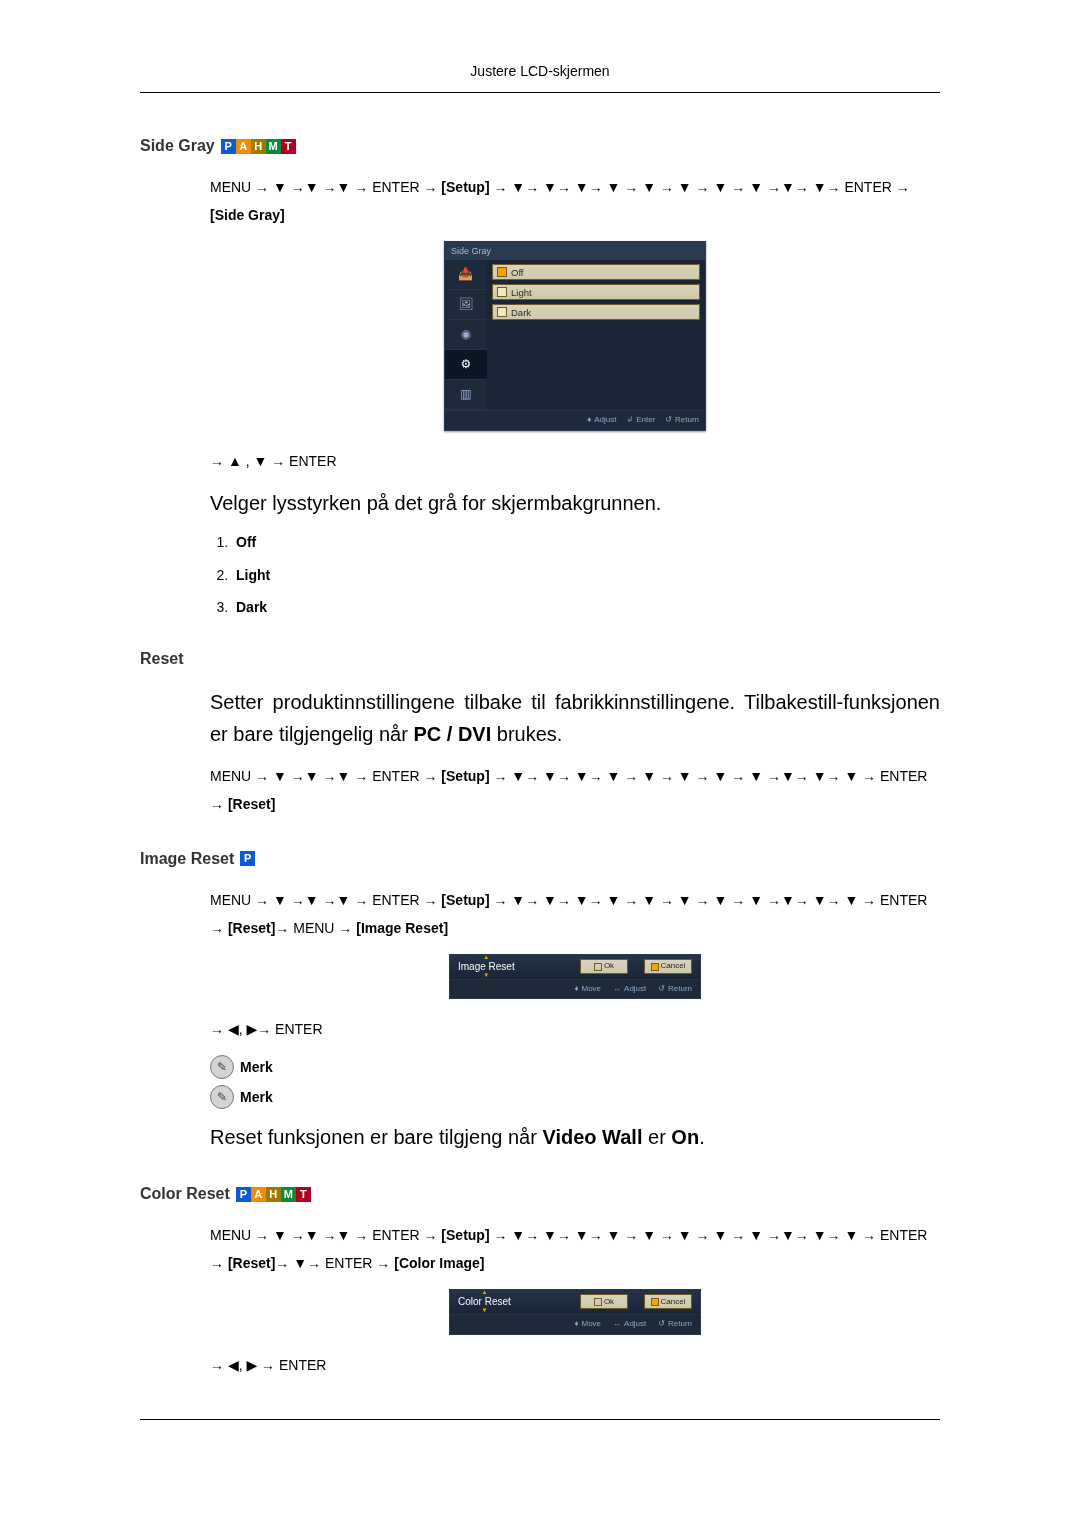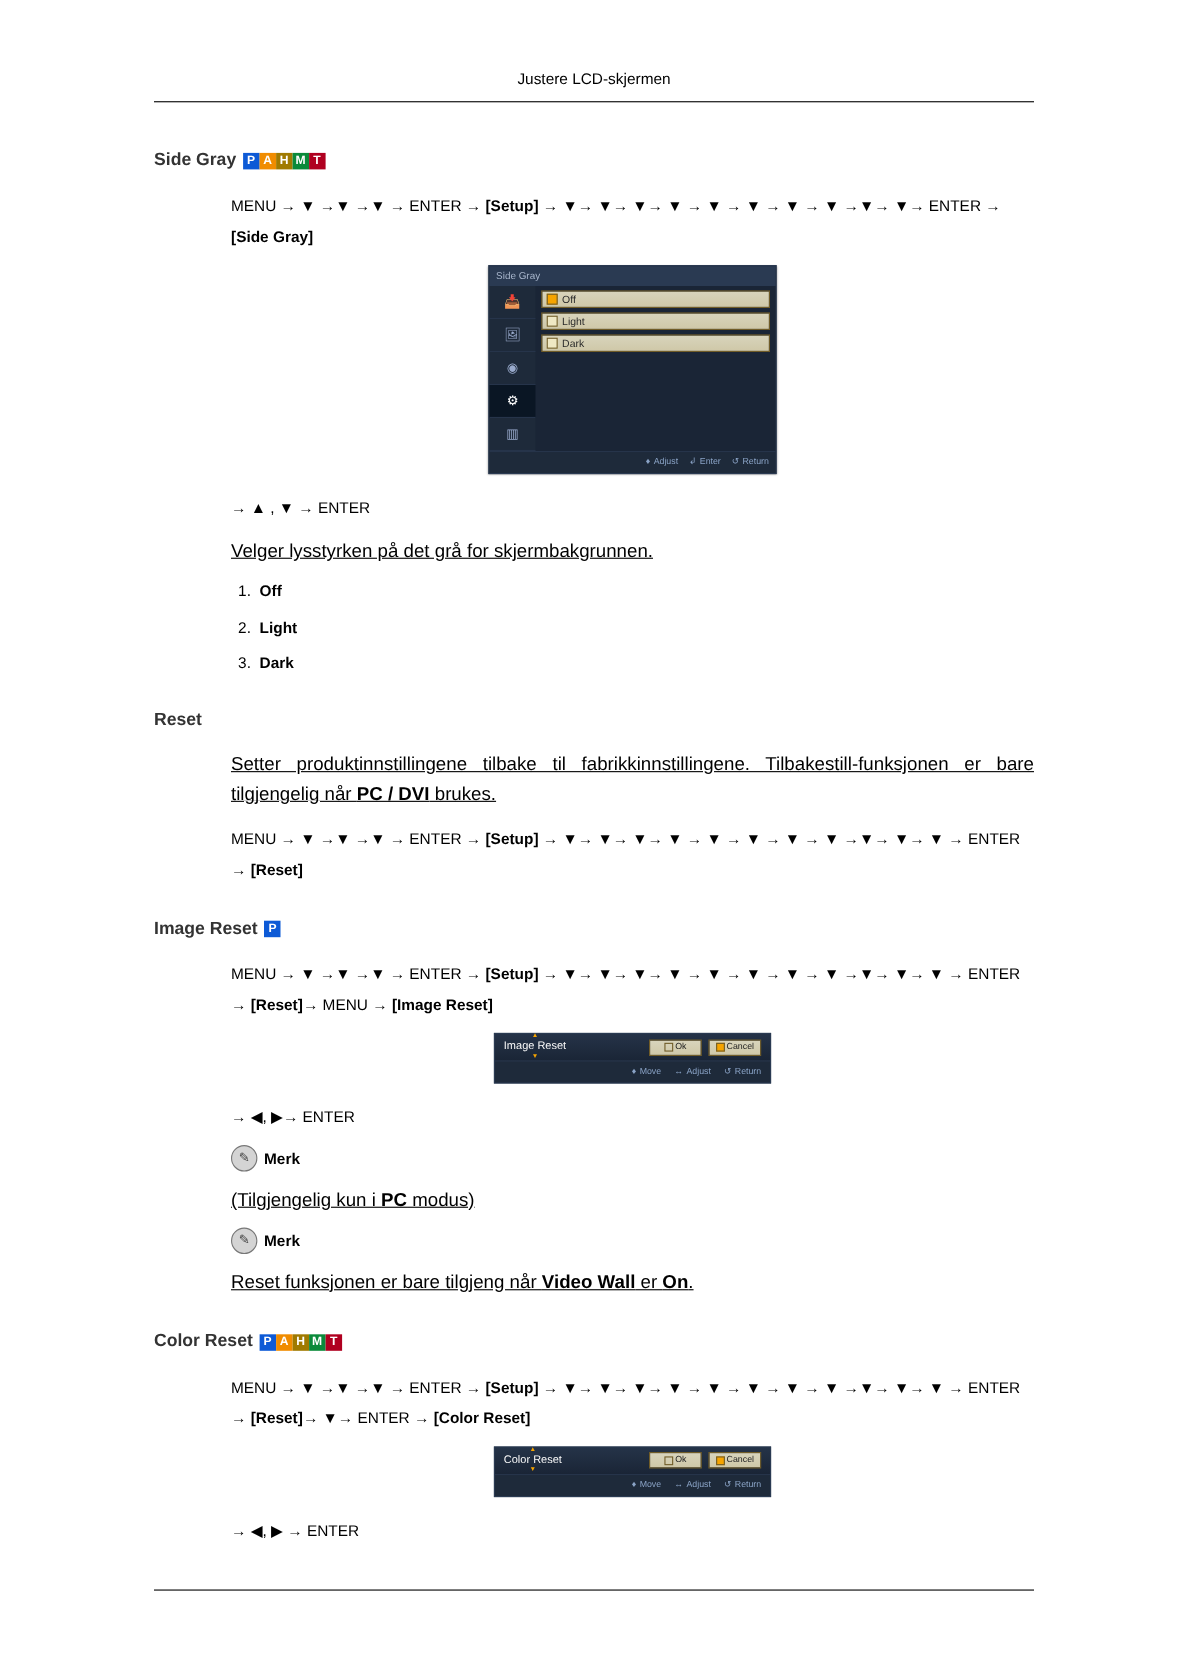--- a/index.html
+++ b/index.html
@@ -73,22 +73,21 @@
   }
   ol.option-list li {
     margin-bottom: 10px;
     padding-left: 4px;
   }
   ol.option-list li span {
     font-weight: bold;
   }
   .body-text {
     margin: 12px 0;
-    font-size: 17px;
-    text-decoration: underline;
+    font-size: 20px;
   }
   .inline-bold { font-weight: bold; }
 
   
   .osd-wrap {
     display: flex;
     justify-content: center;
     margin: 8px 0 16px 0;
   }
   .osd {
@@ -181,21 +180,21 @@
     color:#fafafa;
     font-size:10px;
     position:relative;
   }
   .osd-dialog .row1 .dlg-title::before{
     content:"▲"; font-size:6px; color:#f6a400; position:absolute; top:-6px; left:50%; transform:translateX(-50%);
   }
   .osd-dialog .row1 .dlg-title::after{
     content:"▼"; font-size:6px; color:#f6a400; position:absolute; bottom:-6px; left:50%; transform:translateX(-50%);
   }
-  .osd-dialog .btns { display:flex; gap:6px; }
+  .osd-dialog .btns { display:flex; gap:16px; }
   .osd-dialog .btn {
     width:46px; height:13px;
     border:1px solid #705c28;
     background: linear-gradient(#d8d4bc, #cfc8a8);
     color:#222;
     font-size:8px;
     display:flex; align-items:center; justify-content:center;
     gap:2px;
   }
   .osd-dialog .btn .chk { width:6px; height:6px; border:1px solid #705c28; }
@@ -367,23 +366,20 @@
         </div>
       </div>
     </div>
 
     <div class="nav-path">→ ◀, ▶→ ENTER</div>
 
     <div class="note-line">
       <div class="note-icon">✎</div>
       <div class="note-text">Merk</div>
     </div>
-    <div class="body-text">
-      <span>(Tilgjengelig kun i </span><span class="inline-bold">PC</span><span> modus)</span>
-    </div>
 
     <div class="note-line">
       <div class="note-icon">✎</div>
       <div class="note-text">Merk</div>
     </div>
     <div class="body-text">
       <span>Reset funksjonen er bare tilgjeng når </span><span class="inline-bold">Video Wall</span><span> er </span><span class="inline-bold">On</span><span>.</span>
     </div>
   </div>
 
@@ -392,21 +388,21 @@
     <span class="mode-badges">
       <span class="mode-badge mb-p">P</span>
       <span class="mode-badge mb-a">A</span>
       <span class="mode-badge mb-h">H</span>
       <span class="mode-badge mb-m">M</span>
       <span class="mode-badge mb-t">T</span>
     </span>
   </div>
   <div class="content-block">
     <div class="nav-path">
-      <span>MENU → ▼ →▼ →▼ → ENTER → </span><span class="nav-bold">[Setup]</span><span> → ▼→ ▼→ ▼→ ▼ → ▼ → ▼ → ▼ → ▼ →▼→ ▼→ ▼ → ENTER → </span><span class="nav-bold">[Reset]</span><span>→ ▼→ ENTER → </span><span class="nav-bold">[Color Reset]</span>
+      <span>MENU → ▼ →▼ →▼ → ENTER → </span><span class="nav-bold">[Setup]</span><span> → ▼→ ▼→ ▼→ ▼ → ▼ → ▼ → ▼ → ▼ →▼→ ▼→ ▼ → ENTER → </span><span class="nav-bold">[Reset]</span><span>→ ▼→ ENTER → </span><span class="nav-bold">[Color Image]</span>
     </div>
 
     <div class="osd-dialog-wrap">
       <div class="osd-dialog">
         <div class="row1">
           <div class="dlg-title">Color Reset</div>
           <div class="btns">
             <div class="btn">
                 <span class="chk"></span>
                 <span>Ok</span>

